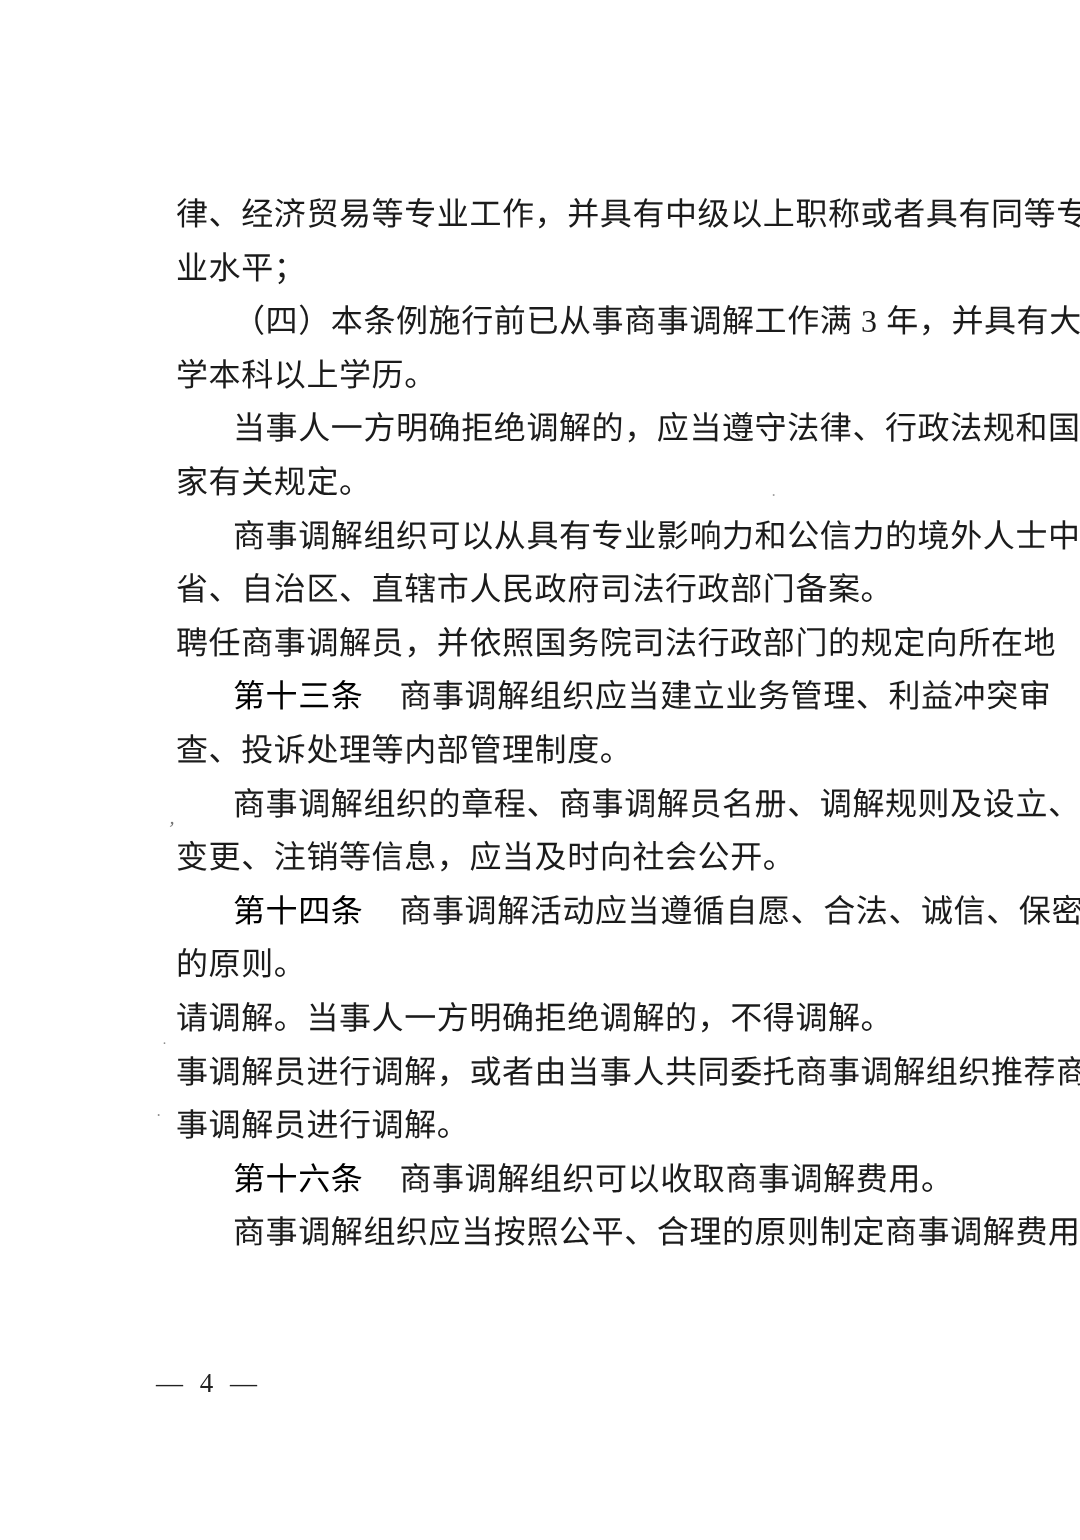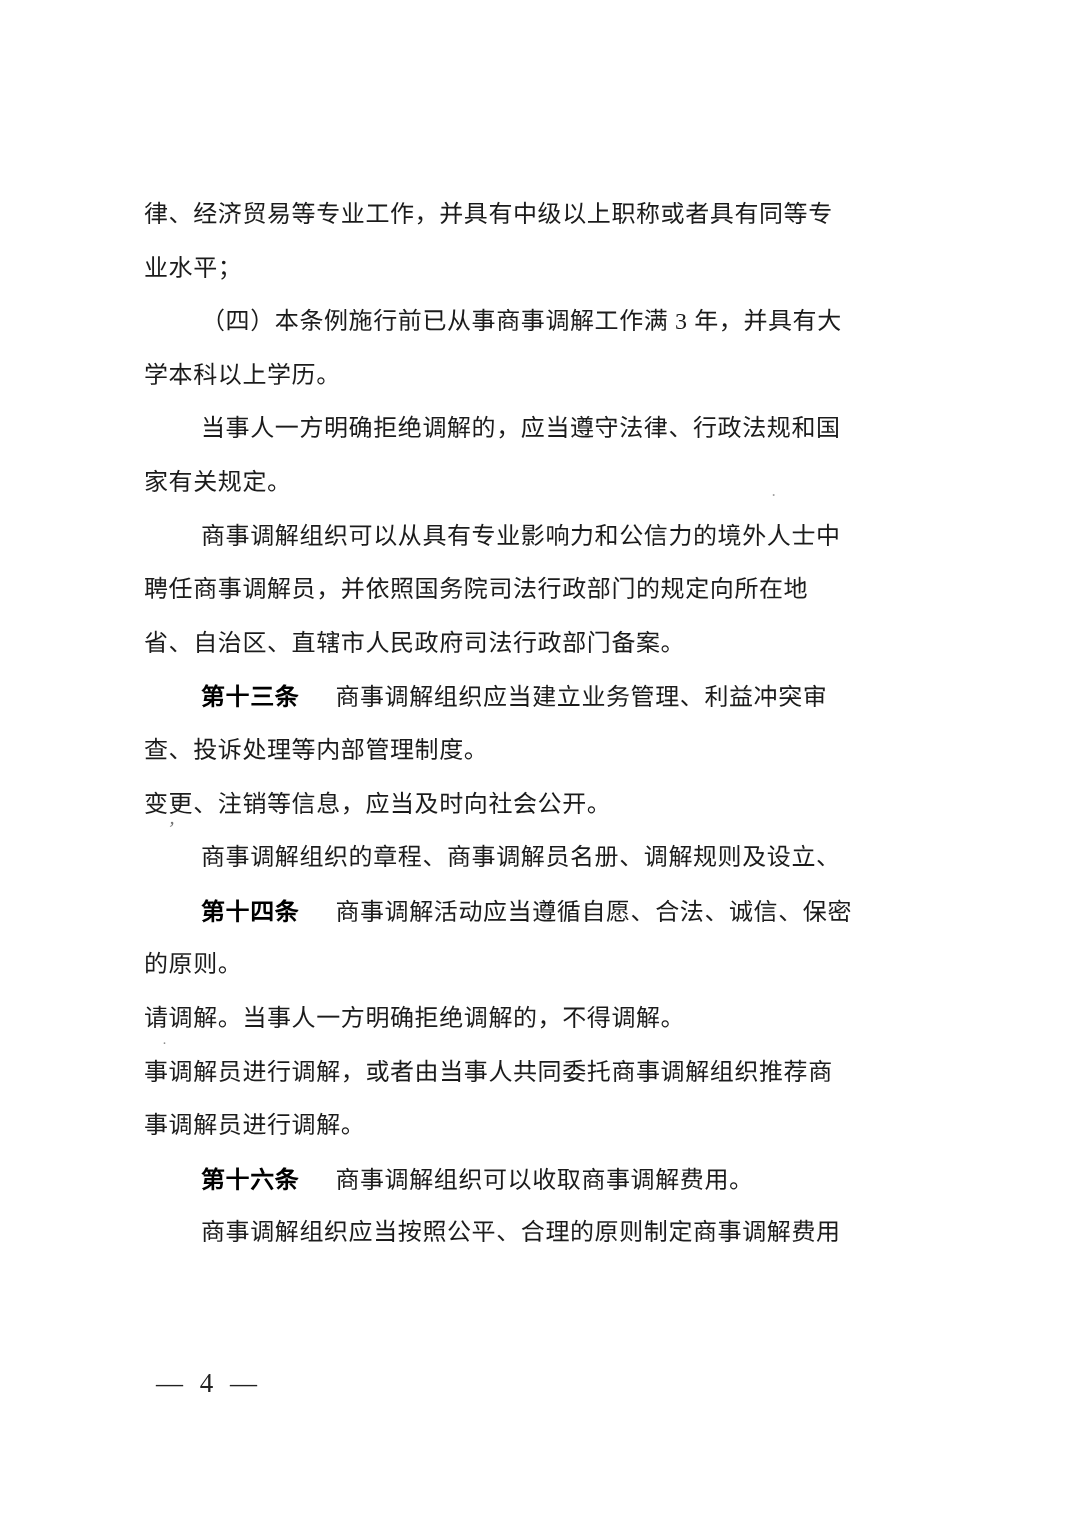--- a/index.html
+++ b/index.html
@@ -18,30 +18,31 @@
   }
   .textblock {
     position: absolute;
     left: 144px;
     top: 188px;
     width: 800px;
   }
   .line {
     height: 53.6px;
     line-height: 53.6px;
-    font-size: 24px;
+    font-size: 32px;
     letter-spacing: 0.6px;
     white-space: nowrap;
     color: #1b1b1b;
+    margin-left: 32px;
   }
   .line.indent {
     padding-left: 57px;
   }
   .article-num {
-    font-weight: bold;
+    font-weight: normal;
     color: #000000;
     margin-right: 36px;
     font-family: "Liberation Sans", sans-serif;
   }
   .footer {
     position: absolute;
     left: 156px;
     top: 1368px;
     font-size: 27px;
     letter-spacing: 5px;
@@ -61,26 +62,26 @@
 
 <div class="page">
   <div class="textblock">
       <div class="line"><span>律、经济贸易等专业工作，并具有中级以上职称或者具有同等专</span></div>
       <div class="line"><span>业水平；</span></div>
       <div class="line indent"><span>（四）本条例施行前已从事商事调解工作满 3 年，并具有大</span></div>
       <div class="line"><span>学本科以上学历。</span></div>
       <div class="line indent"><span>当事人一方明确拒绝调解的，应当遵守法律、行政法规和国</span></div>
       <div class="line"><span>家有关规定。</span></div>
       <div class="line indent"><span>商事调解组织可以从具有专业影响力和公信力的境外人士中</span></div>
+      <div class="line"><span>省、自治区、直辖市人民政府司法行政部门备案。</span></div>
       <div class="line"><span>聘任商事调解员，并依照国务院司法行政部门的规定向所在地</span></div>
-      <div class="line"><span>省、自治区、直辖市人民政府司法行政部门备案。</span></div>
       <div class="line indent"><span class="article-num">第十三条</span><span>商事调解组织应当建立业务管理、利益冲突审</span></div>
       <div class="line"><span>查、投诉处理等内部管理制度。</span></div>
+      <div class="line indent"><span>商事调解组织的章程、商事调解员名册、调解规则及设立、</span></div>
       <div class="line"><span>变更、注销等信息，应当及时向社会公开。</span></div>
-      <div class="line indent"><span>商事调解组织的章程、商事调解员名册、调解规则及设立、</span></div>
       <div class="line indent"><span class="article-num">第十四条</span><span>商事调解活动应当遵循自愿、合法、诚信、保密</span></div>
       <div class="line"><span>的原则。</span></div>
       <div class="line"><span>请调解。当事人一方明确拒绝调解的，不得调解。</span></div>
       <div class="line"><span>事调解员进行调解，或者由当事人共同委托商事调解组织推荐商</span></div>
       <div class="line"><span>事调解员进行调解。</span></div>
       <div class="line indent"><span class="article-num">第十六条</span><span>商事调解组织可以收取商事调解费用。</span></div>
       <div class="line indent"><span>商事调解组织应当按照公平、合理的原则制定商事调解费用</span></div>
     </div>
   <div class="footer">— 4 —</div>
 <span class="artifact" style="left: 168px; top: 818px; font-size: 20px; opacity: 0.75; transform: rotate(8deg);">’</span>

